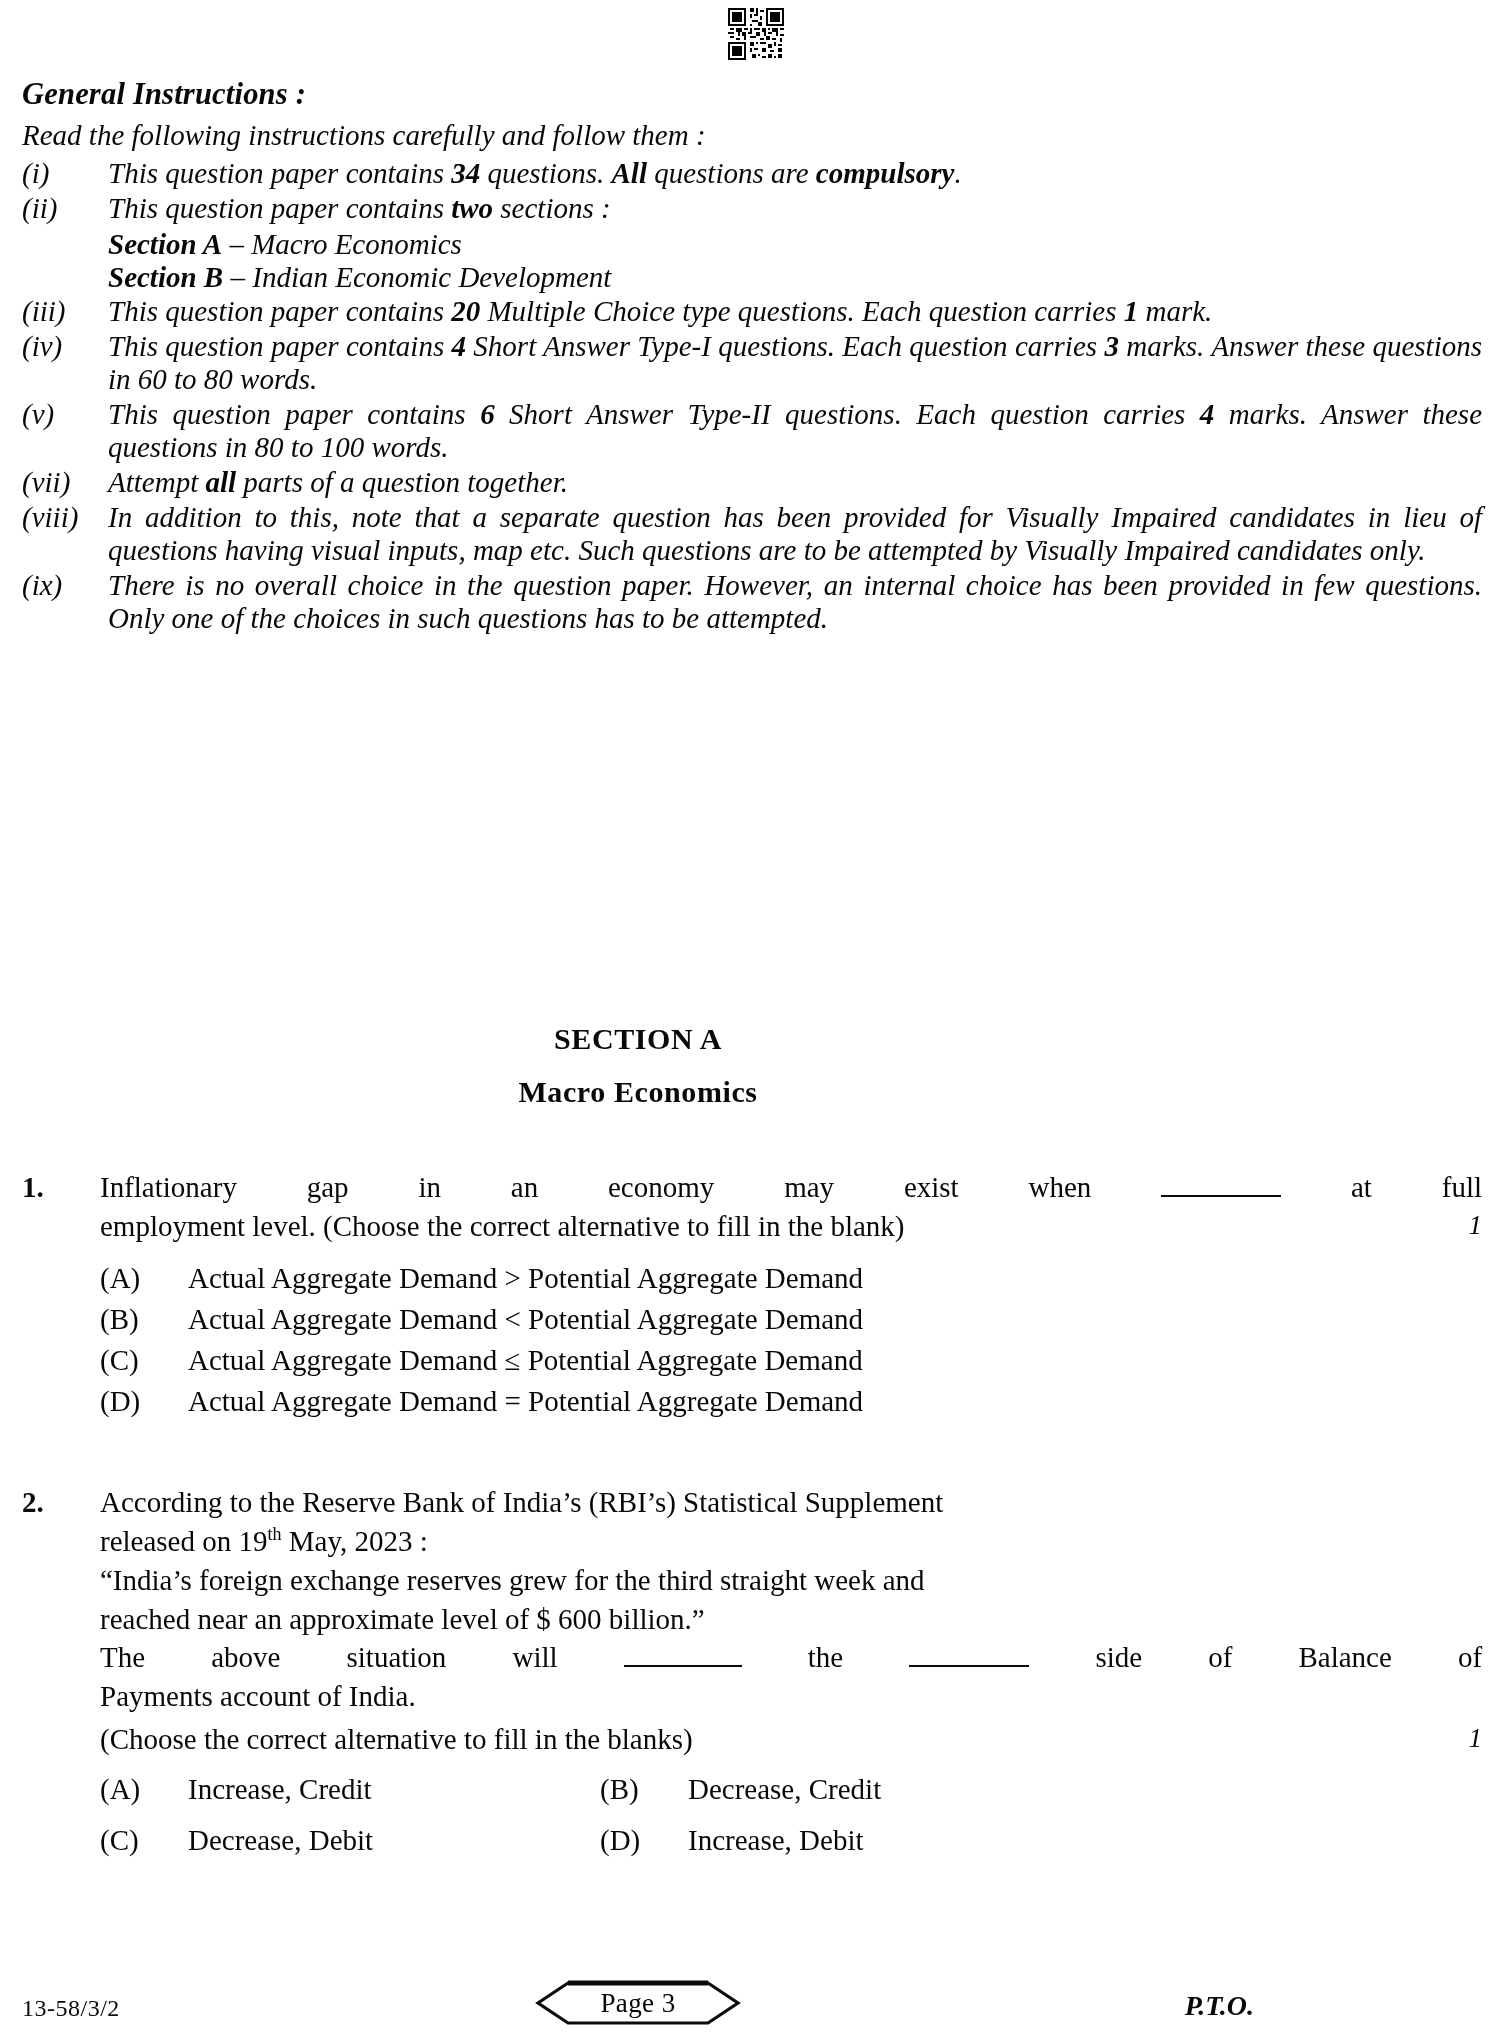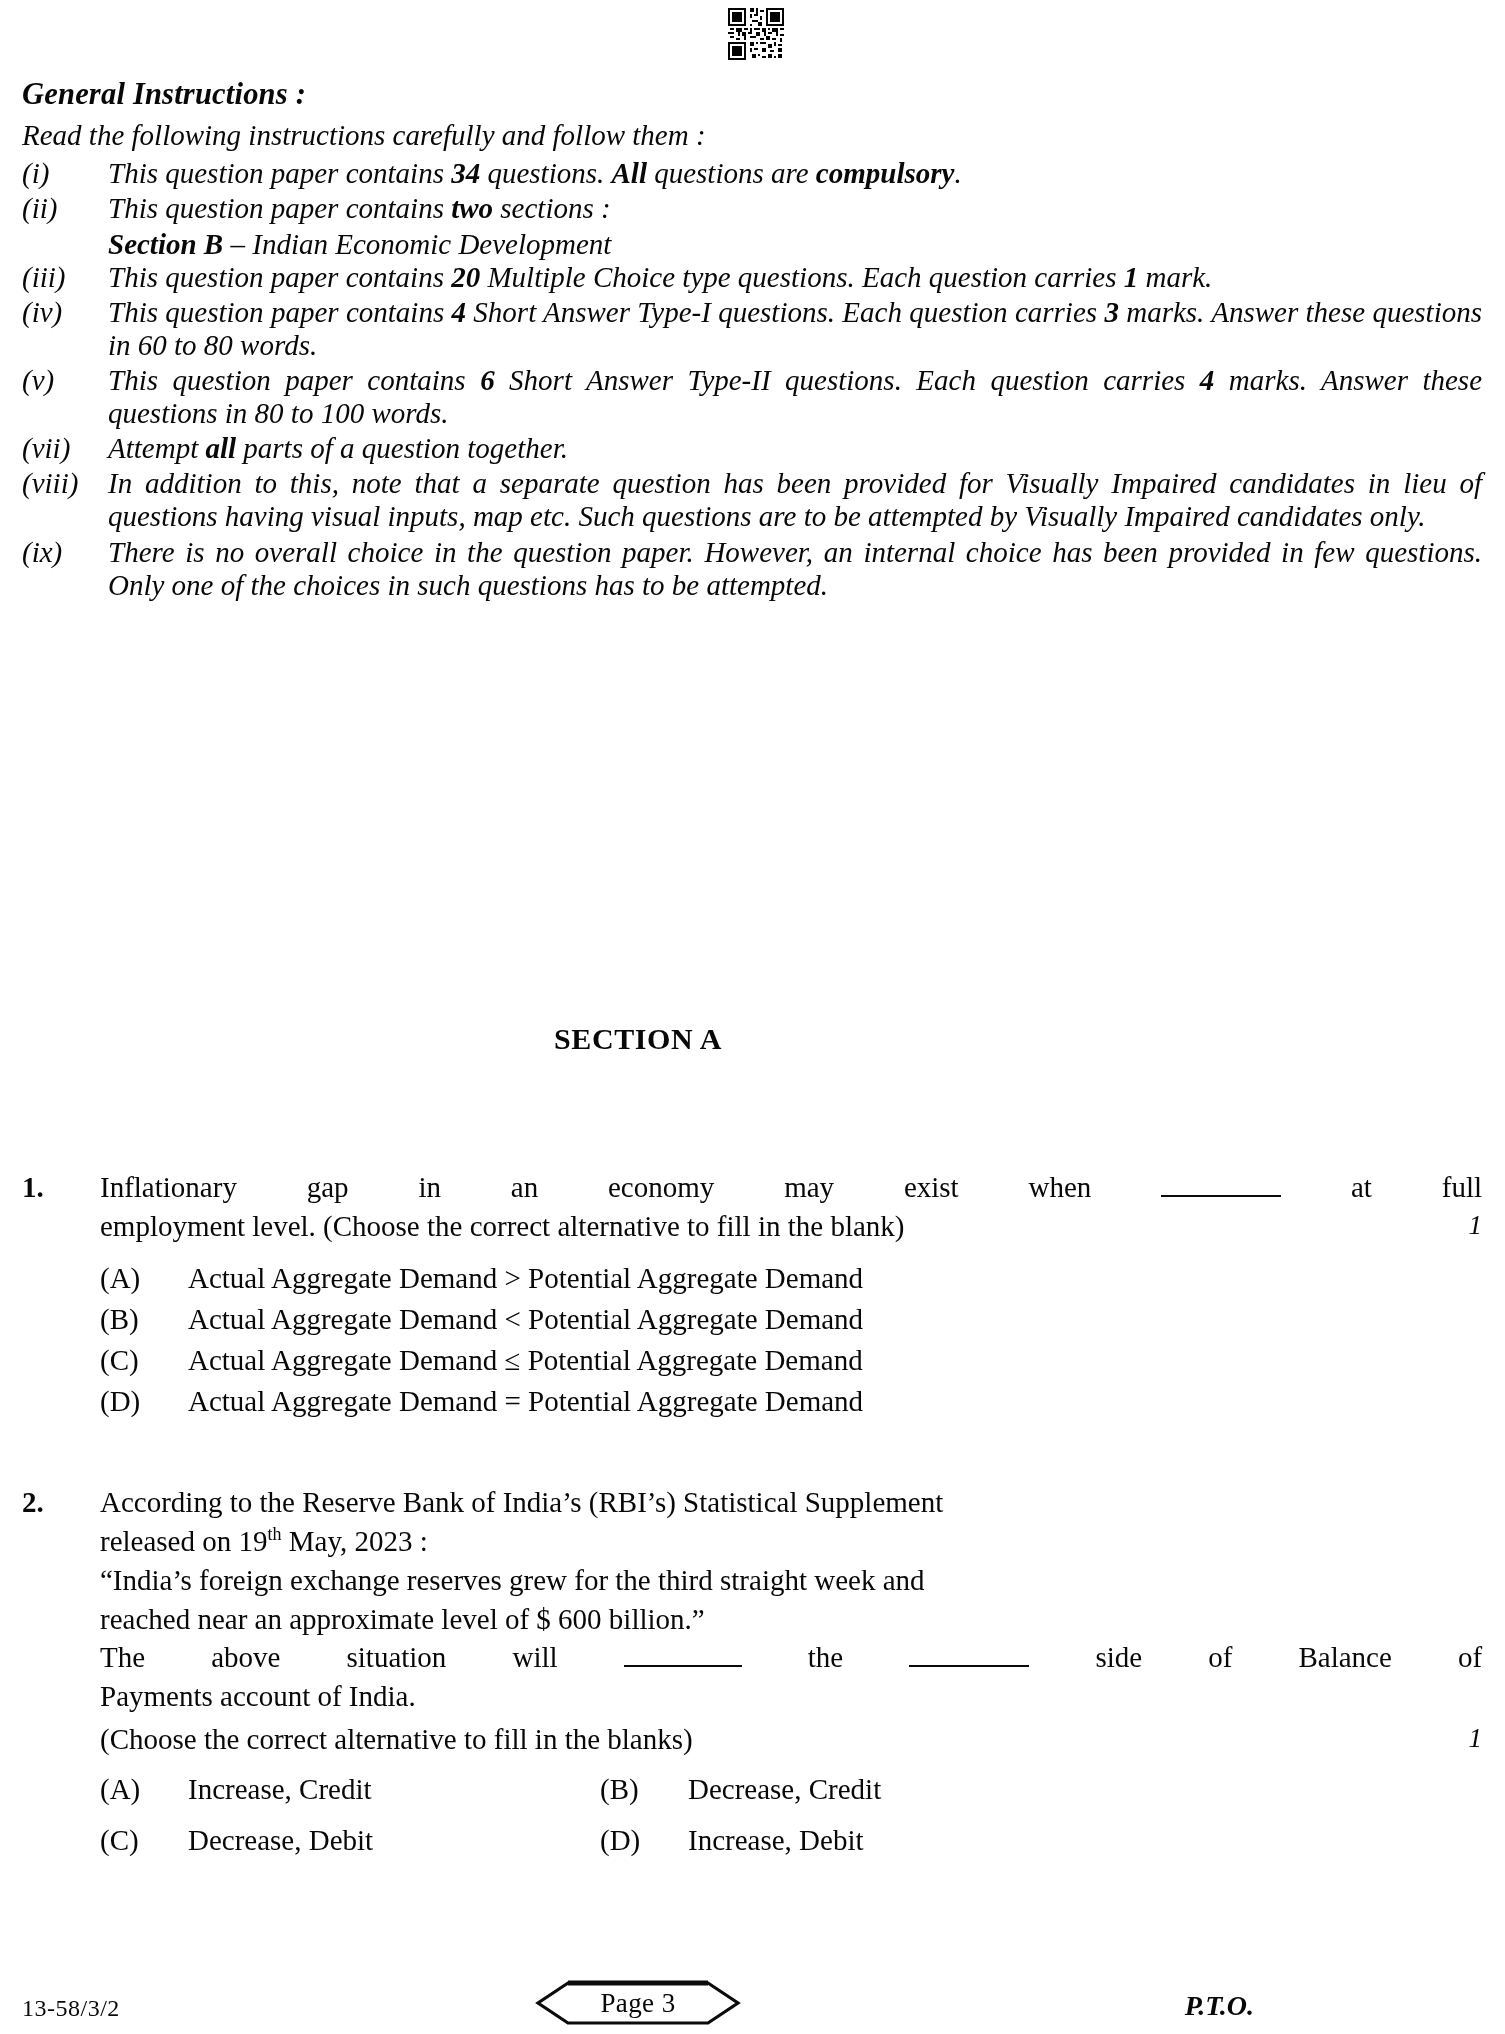--- a/index.html
+++ b/index.html
@@ -316,20 +316,23 @@
       </div>
     </div>
 
     <div class="instr-row">
       <div class="instr-num">(ii)</div>
       <div class="instr-body nojust">
         This question paper contains <b>two</b> sections :
       </div>
     </div>
     <div class="instr-sub">
+      <b>Section A</b> – Macro Economics
+    </div>
+    <div class="instr-sub">
       <b>Section B</b> – Indian Economic Development
     </div>
 
     <div class="instr-row">
       <div class="instr-num">(iii)</div>
       <div class="instr-body">
         This question paper contains <b>20</b> Multiple Choice type questions. Each question carries <b>1</b> mark.
       </div>
     </div>
 
@@ -361,20 +364,21 @@
     </div>
 
     <div class="instr-row">
       <div class="instr-num">(ix)</div>
       <div class="instr-body">There is no overall choice in the question paper. However, an internal choice has been provided in few questions. Only one of the choices in such questions has to be attempted.</div>
     </div>
 
   </div>
 
   <div class="section-head" id="section-a-title">SECTION A</div>
+  <div class="section-head" id="section-a-sub">Macro Economics</div>
 
   <div class="question" style="top:1168px;">
     <div class="q-head">
       <div class="q-num">1.</div>
       <div class="q-body">
         <span class="q-line just" style="display:block;">
           <span>Inflationary gap in an economy may exist when</span>
           <span class="blank w1"></span>
           <span>at full</span>
         </span>

